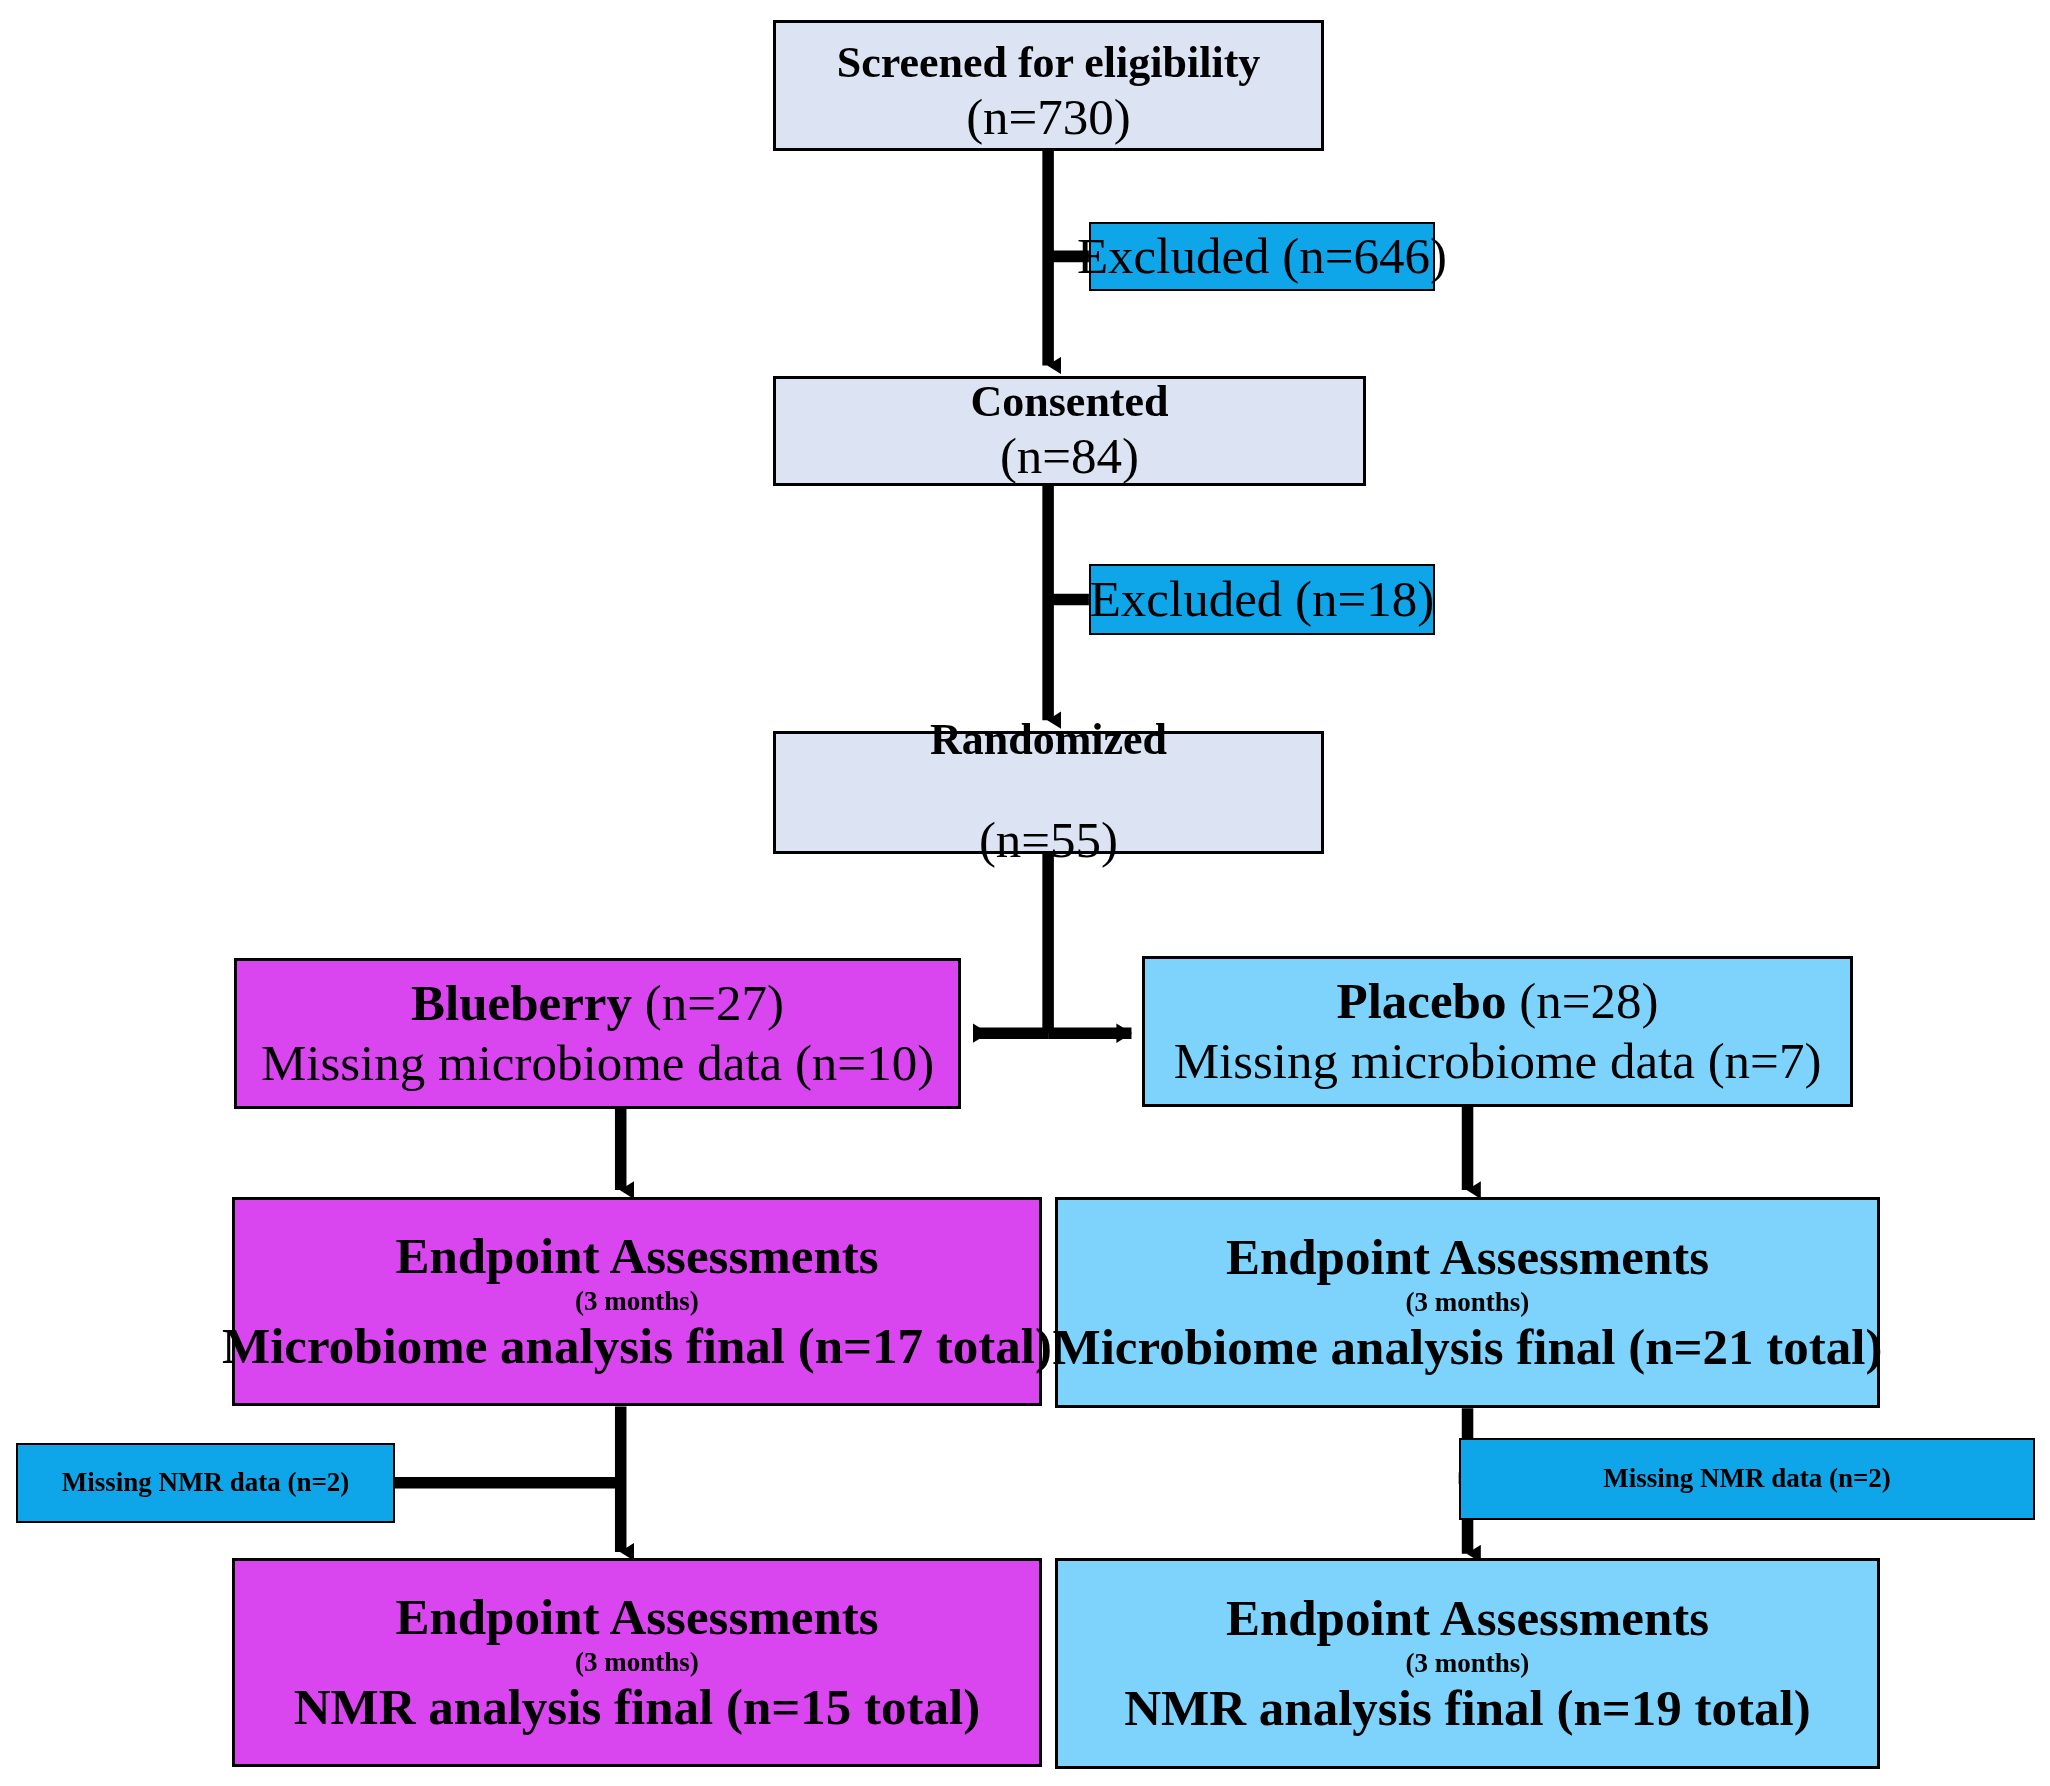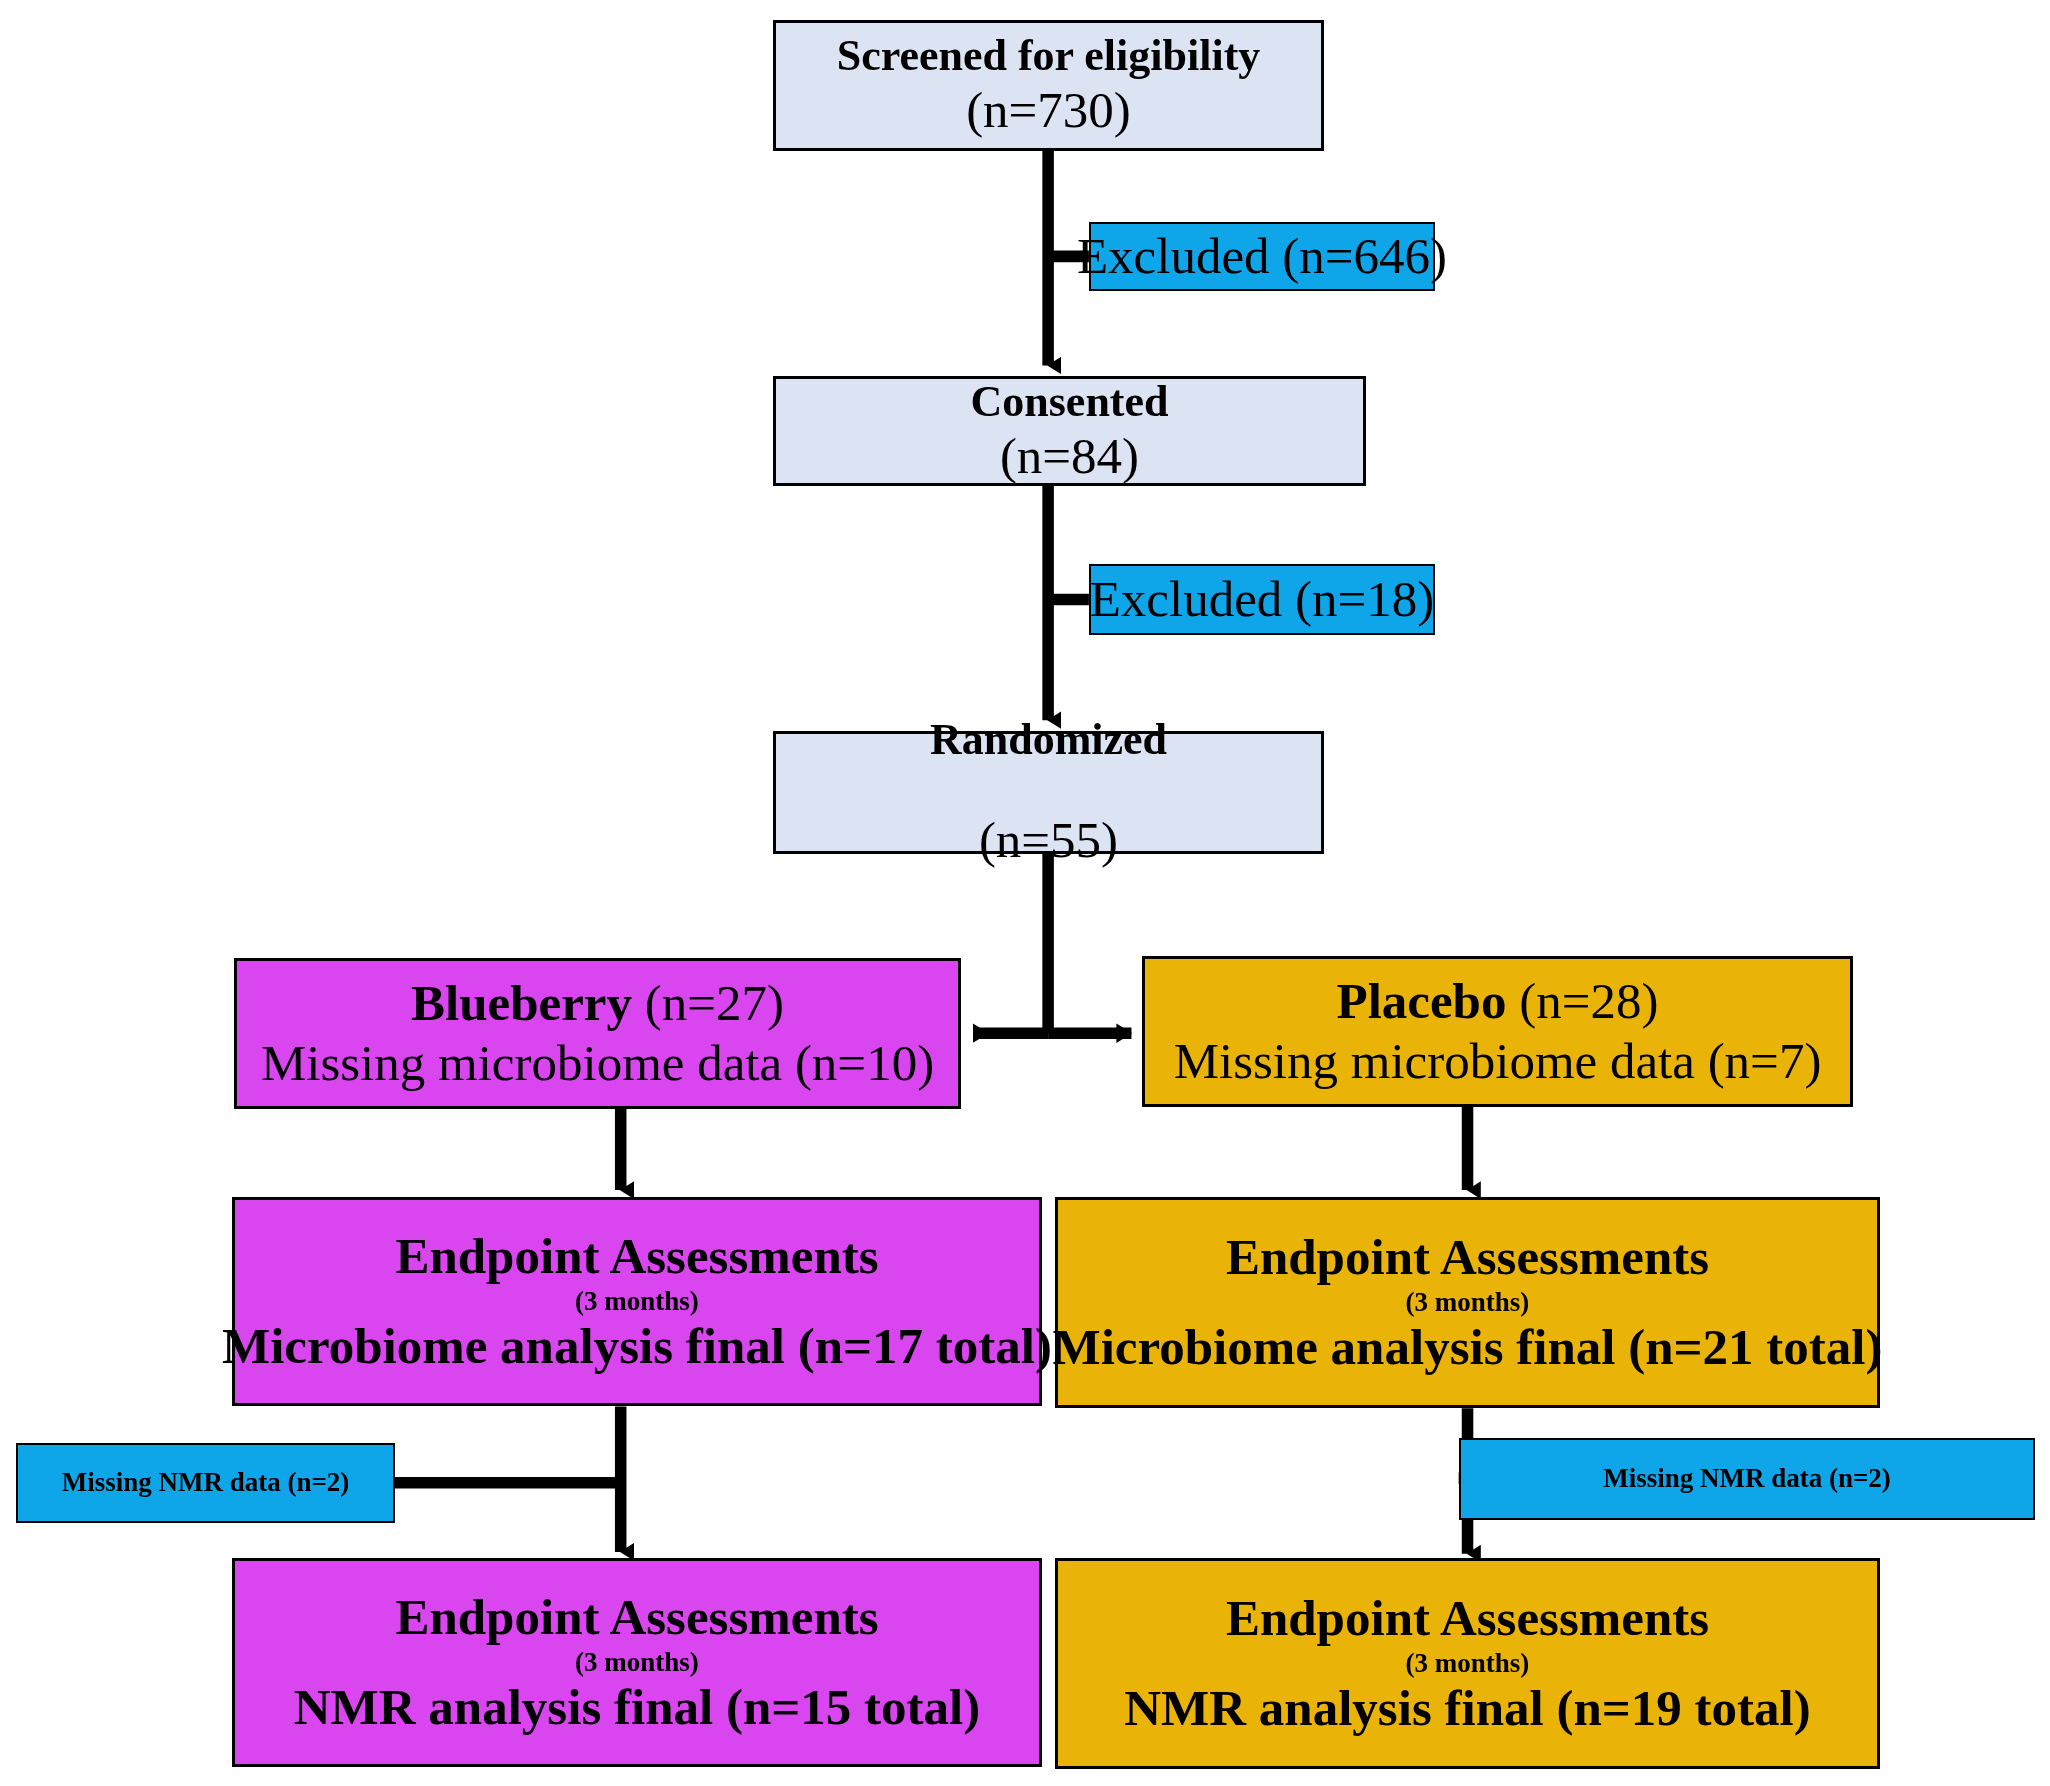--- a/index.html
+++ b/index.html
@@ -37,21 +37,21 @@
     font-family: "Liberation Serif", "DejaVu Serif", serif;
     color: #000000;
     line-height: 1.16;
     z-index: 3;
   }
   .node-box.thin {
     border-width: 2.7px;
   }
   .fill-blue   { background: #dce3f2; }
   .fill-green  { background: #d946ef; }
-  .fill-yellow { background: #eab308; }
+  .fill-yellow { background: #7dd3fc; }
   .fill-white  { background: #0ea5e9; }
 
   .line-bold   { font-weight: bold; }
   .line-normal { font-weight: normal; }
   .t-46 { font-size: 27px; font-weight: bold; }
   .t-48 { font-size: 51px; font-family: Liberation Serif, serif; }
   .t-50 { font-size: 44px; }
 
   .node-line { display: block; white-space: nowrap; }
   .node-line .reg { font-weight: normal; }
@@ -92,21 +92,21 @@
     <line x1="1655" y1="1248" x2="1655" y2="1342" stroke="#000000" stroke-width="13" marker-end="url(#arrowDown)"></line>
 
     <line x1="700" y1="1586" x2="700" y2="1750" stroke="#000000" stroke-width="13" marker-end="url(#arrowDown)"></line>
     <line x1="700" y1="1672" x2="445" y2="1672" stroke="#000000" stroke-width="13"></line>
 
     <line x1="1655" y1="1588" x2="1655" y2="1752" stroke="#000000" stroke-width="13" marker-end="url(#arrowDown)"></line>
     <line x1="1655" y1="1667" x2="1648" y2="1667" stroke="#000000" stroke-width="13"></line>
     <line x1="1655" y1="1667" x2="1645" y2="1667" stroke="#000000" stroke-width="13"></line>
   </svg>
 
-  <div class="node-box fill-blue" style="left:773px; top:19.5px; width:551px; height:131px;">
+  <div class="node-box fill-blue" style="left:773px; top:19.5px; width:551px; height:131px;justify-content:flex-end;">
     <span class="node-line line-bold t-50">Screened for eligibility</span>
     <span class="node-line line-normal t-48">(n=730)</span>
   </div>
 
   <div class="node-box thin fill-white" style="left:1089px; top:222px; width:346px; height:69px;">
     <span class="node-line line-normal t-48">Excluded (n=646)</span>
   </div>
 
   <div class="node-box fill-blue" style="left:773px; top:376px; width:593px; height:110px;">
     <span class="node-line line-bold t-50">Consented</span>

